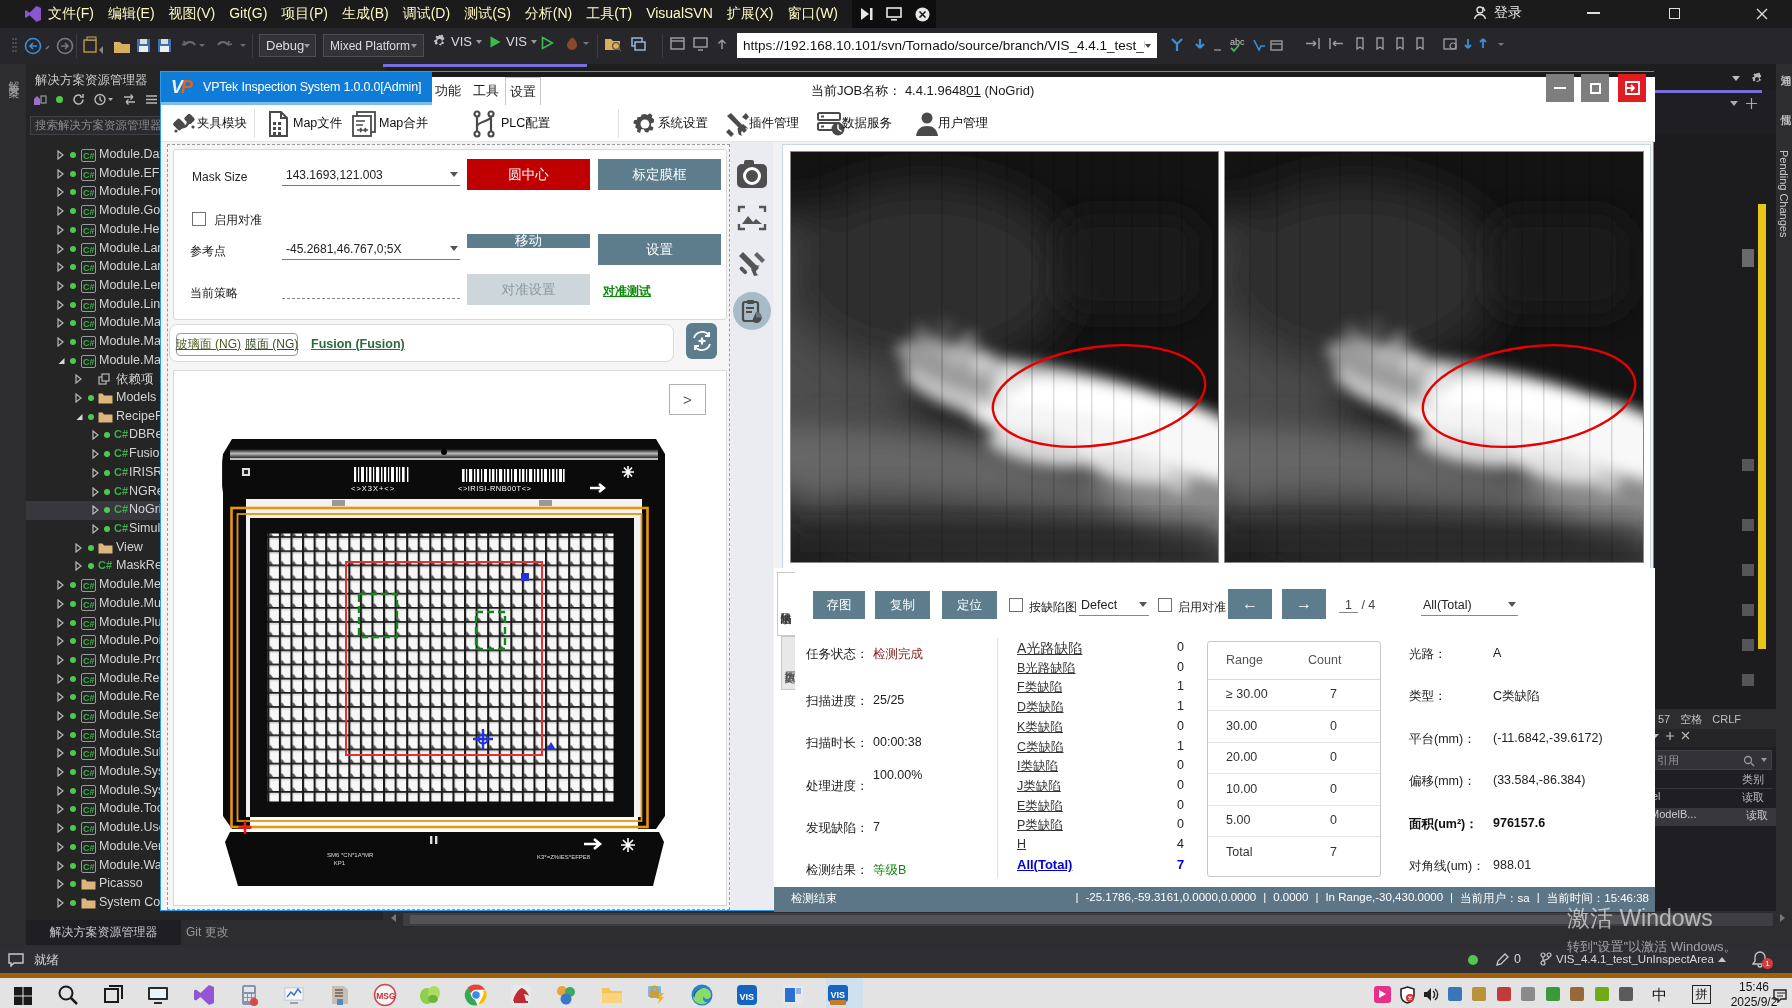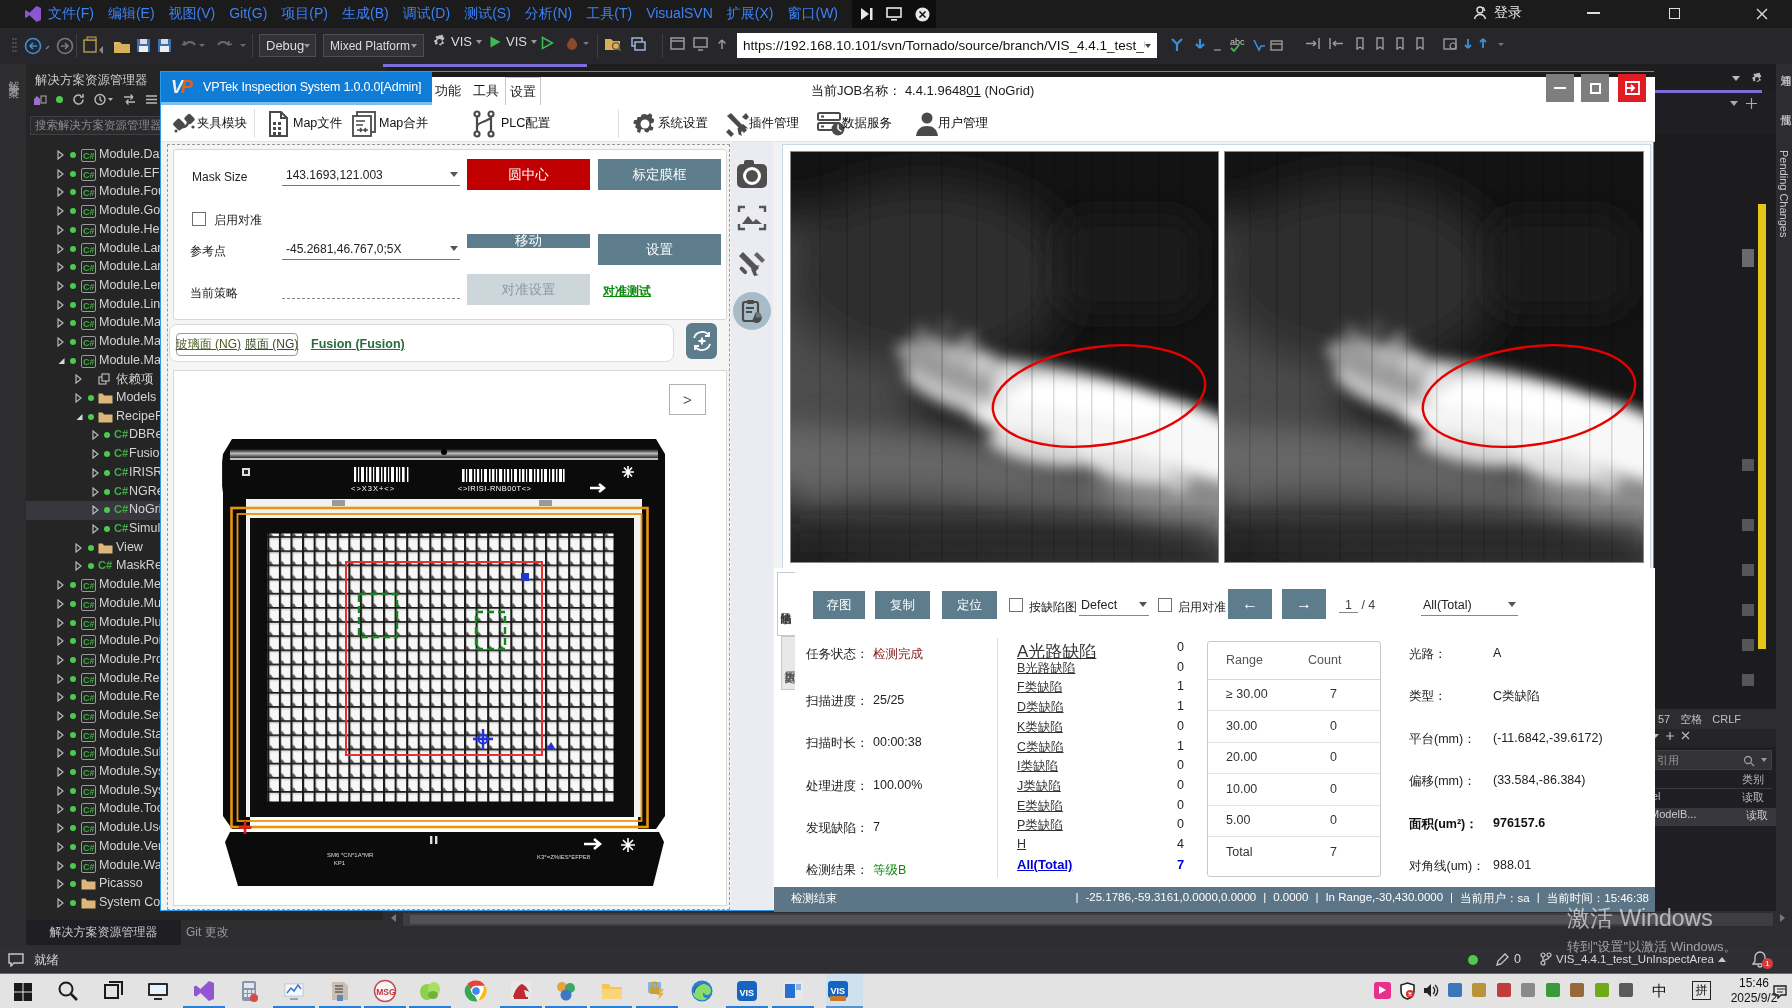--- a/index.html
+++ b/index.html
@@ -1,20 +1,20 @@
 <!DOCTYPE html>
 <html><head>
 <meta charset="utf-8">
 <style>
 *{margin:0;padding:0;box-sizing:border-box}
 html,body{width:1792px;height:1008px;overflow:hidden;background:#1e1e1e;font-family:"Liberation Sans",sans-serif}
 .ab{position:absolute}
 #root{position:relative;width:1792px;height:1008px}
 .sb{background:#5d7d8c;color:#fff;display:flex;align-items:center;justify-content:center}
-.mi{color:#3b82f6;font-size:14px}
+.mi{color:#fef9c3;font-size:14px}
 .caret{width:0;height:0;border-left:4px solid transparent;border-right:4px solid transparent;border-top:5px solid #555}
 .glink{color:#2a6b3c;text-decoration:underline}
 svg{display:block}
 </style>
 </head>
 <body>
 <div id="root">
 
 <div class="ab" style="left:0;top:0;width:1792px;height:28px;background:#1b1b1c">
   <svg class="ab" style="left:24px;top:5px" width="18" height="18" viewBox="0 0 18 18">
@@ -740,21 +740,21 @@
         <span style="width:0;height:0;border-left:4px solid transparent;border-right:4px solid transparent;border-bottom:5px solid #c8c8cc"></span>
       </div>
   <div class="ab" style="left:1752px;top:4px">
         <svg width="16" height="17" viewBox="0 0 16 17">
           <path d="M8 1a5 5 0 0 1 5 5v4l2 3H1l2-3V6a5 5 0 0 1 5-5zM6 14a2 2 0 0 0 4 0" fill="none" stroke="#c8c8cc" stroke-width="1.3"></path>
         </svg>
         <span style="position:absolute;left:10px;top:7px;width:11px;height:11px;border-radius:50%;background:#d83b3b;color:#fff;font-size:8px;text-align:center;line-height:11px">1</span>
       </div>
 </div>
 
-<div id="taskbar" class="ab" style="left:0;top:973px;width:1792px;height:35px;background:#e3e3e3;border-top:1px solid #a16207">
+<div id="taskbar" class="ab" style="left:0;top:973px;width:1792px;height:35px;background:#e3e3e3;border-top:5px solid #a16207">
       <div class="ab" style="left:826px;top:0;width:37px;height:35px;background:#cfe0ef"></div>
       <div class="ab" style="left:11px;top:5px;width:24px;height:24px">
         <svg width="24" height="24" viewBox="0 0 24 24">
           <g fill="#1a1a1a">
             <rect x="3" y="4" width="8.5" height="8.5"></rect>
             <rect x="12.5" y="4" width="8.5" height="8.5"></rect>
             <rect x="3" y="13.5" width="8.5" height="8.5"></rect>
             <rect x="12.5" y="13.5" width="8.5" height="8.5"></rect>
           </g>
         </svg>
@@ -1322,29 +1322,29 @@
           <span class="caret ab" style="right:2px;top:10px"></span>
         </div>
 
     <div class="ab" style="left:32px;top:78px;font-size:12.5px;color:#222">任务状态：</div>
         <div class="ab" style="left:99px;top:78px;font-size:12.5px;color:#7f1d1d">检测完成</div>
     <div class="ab" style="left:32px;top:125px;font-size:12.5px;color:#222">扫描进度：</div>
         <div class="ab" style="left:99px;top:125px;font-size:12.5px;color:#222">25/25</div>
     <div class="ab" style="left:32px;top:167px;font-size:12.5px;color:#222">扫描时长：</div>
         <div class="ab" style="left:99px;top:167px;font-size:12.5px;color:#222">00:00:38</div>
     <div class="ab" style="left:32px;top:210px;font-size:12.5px;color:#222">处理进度：</div>
-        <div class="ab" style="left:99px;top:210px;font-size:12.5px;color:#222">100.00%</div>
+        <div class="ab" style="left:99px;top:200px;font-size:12.5px;color:#222">100.00%</div>
     <div class="ab" style="left:32px;top:252px;font-size:12.5px;color:#222">发现缺陷：</div>
         <div class="ab" style="left:99px;top:252px;font-size:12.5px;color:#222">7</div>
     <div class="ab" style="left:32px;top:294px;font-size:12.5px;color:#222">检测结果：</div>
         <div class="ab" style="left:99px;top:294px;font-size:12.5px;color:#0a8a0a">等级B</div>
     <div class="ab" style="left:223px;top:70px;width:1px;height:240px;background:#e0e0e0"></div>
 
     <div id="dlinks" class="ab" style="left:243px;top:72px;width:220px">
-          <div class="ab" style="left:0;top:0.0px;font-size:17px;color:#333;text-decoration:underline">A光路缺陷</div>
+          <div class="ab" style="left:0;top:0.0px;font-size:14px;color:#333;text-decoration:underline">A光路缺陷</div>
           <div class="ab" style="left:160px;top:0.0px;font-size:12.5px;color:#222">0</div>
           <div class="ab" style="left:0;top:19.7px;font-size:12.5px;color:#333;text-decoration:underline">B光路缺陷</div>
           <div class="ab" style="left:160px;top:19.7px;font-size:12.5px;color:#222">0</div>
           <div class="ab" style="left:0;top:39.4px;font-size:12.5px;color:#333;text-decoration:underline">F类缺陷</div>
           <div class="ab" style="left:160px;top:39.4px;font-size:12.5px;color:#222">1</div>
           <div class="ab" style="left:0;top:59.1px;font-size:12.5px;color:#333;text-decoration:underline">D类缺陷</div>
           <div class="ab" style="left:160px;top:59.1px;font-size:12.5px;color:#222">1</div>
           <div class="ab" style="left:0;top:78.8px;font-size:12.5px;color:#333;text-decoration:underline">K类缺陷</div>
           <div class="ab" style="left:160px;top:78.8px;font-size:12.5px;color:#222">0</div>
           <div class="ab" style="left:0;top:98.5px;font-size:12.5px;color:#333;text-decoration:underline">C类缺陷</div>

